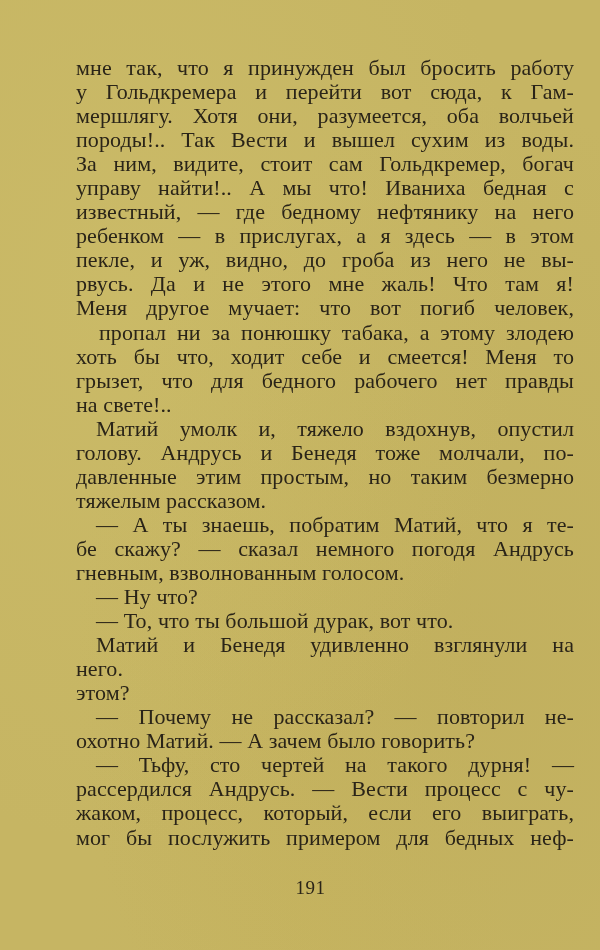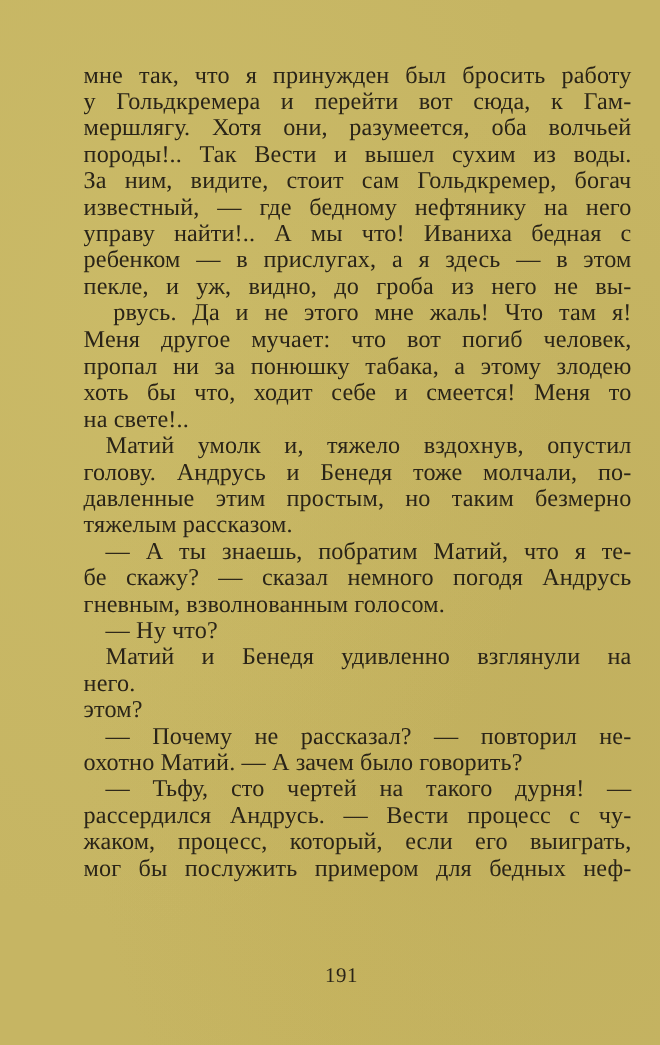--- a/index.html
+++ b/index.html
@@ -56,37 +56,39 @@
   </style>
 </head>
 <body>
 
 <div class="page" id="page">
     <span class="line" style="white-space: normal;">мне так, что я принужден был бросить работу</span>
     <span class="line" style="white-space: normal;">у Гольдкремера и перейти вот сюда, к Гам-</span>
     <span class="line" style="white-space: normal;">мершлягу. Хотя они, разумеется, оба волчьей</span>
     <span class="line" style="white-space: normal;">породы!.. Так Вести и вышел сухим из воды.</span>
     <span class="line" style="white-space: normal;">За ним, видите, стоит сам Гольдкремер, богач</span>
+    <span class="line" style="white-space: normal;">управу найти!.. А мы что! Иваниха бедная с</span>
     <span class="line" style="white-space: normal;">известный, — где бедному нефтянику на него</span>
-    <span class="line" style="white-space: normal;">управу найти!.. А мы что! Иваниха бедная с</span>
     <span class="line" style="white-space: normal;">ребенком — в прислугах, а я здесь — в этом</span>
     <span class="line" style="white-space: normal;">пекле, и уж, видно, до гроба из него не вы-</span>
-    <span class="line" style="white-space: normal; margin-left: 27px;">рвусь. Да и не этого мне жаль! Что там я!</span>
+    <span class="line" style="white-space: normal;">рвусь. Да и не этого мне жаль! Что там я!</span>
     <span class="line" style="white-space: normal;">Меня другое мучает: что вот погиб человек,</span>
-    <span class="line" style="white-space: normal;">пропал ни за понюшку табака, а этому злодею</span>
+    <span class="line" style="white-space: normal; margin-left: 23px;">пропал ни за понюшку табака, а этому злодею</span>
     <span class="line" style="white-space: normal;">хоть бы что, ходит себе и смеется! Меня то</span>
+    <span class="line" style="white-space: normal;">грызет, что для бедного рабочего нет правды</span>
     <span class="line last">на свете!..</span>
     <span class="line indent" style="white-space: normal;">Матий умолк и, тяжело вздохнув, опустил</span>
     <span class="line" style="white-space: normal;">голову. Андрусь и Бенедя тоже молчали, по-</span>
     <span class="line" style="white-space: normal;">давленные этим простым, но таким безмерно</span>
     <span class="line last">тяжелым рассказом.</span>
     <span class="line indent" style="white-space: normal;">— А ты знаешь, побратим Матий, что я те-</span>
     <span class="line" style="white-space: normal;">бе скажу? — сказал немного погодя Андрусь</span>
     <span class="line last">гневным, взволнованным голосом.</span>
     <span class="line indent last">— Ну что?</span>
+    <span class="line indent last">— То, что ты большой дурак, вот что.</span>
     <span class="line indent" style="white-space: normal;">Матий и Бенедя удивленно взглянули на</span>
     <span class="line last">него.</span>
     <span class="line last">этом?</span>
     <span class="line indent" style="white-space: normal;">— Почему не рассказал? — повторил не-</span>
     <span class="line last">охотно Матий. — А зачем было говорить?</span>
     <span class="line indent" style="white-space: normal;">— Тьфу, сто чертей на такого дурня! —</span>
     <span class="line" style="white-space: normal;">рассердился Андрусь. — Вести процесс с чу-</span>
     <span class="line" style="white-space: normal;">жаком, процесс, который, если его выиграть,</span>
     <span class="line" style="white-space: normal;">мог бы послужить примером для бедных неф-</span>
   </div>

